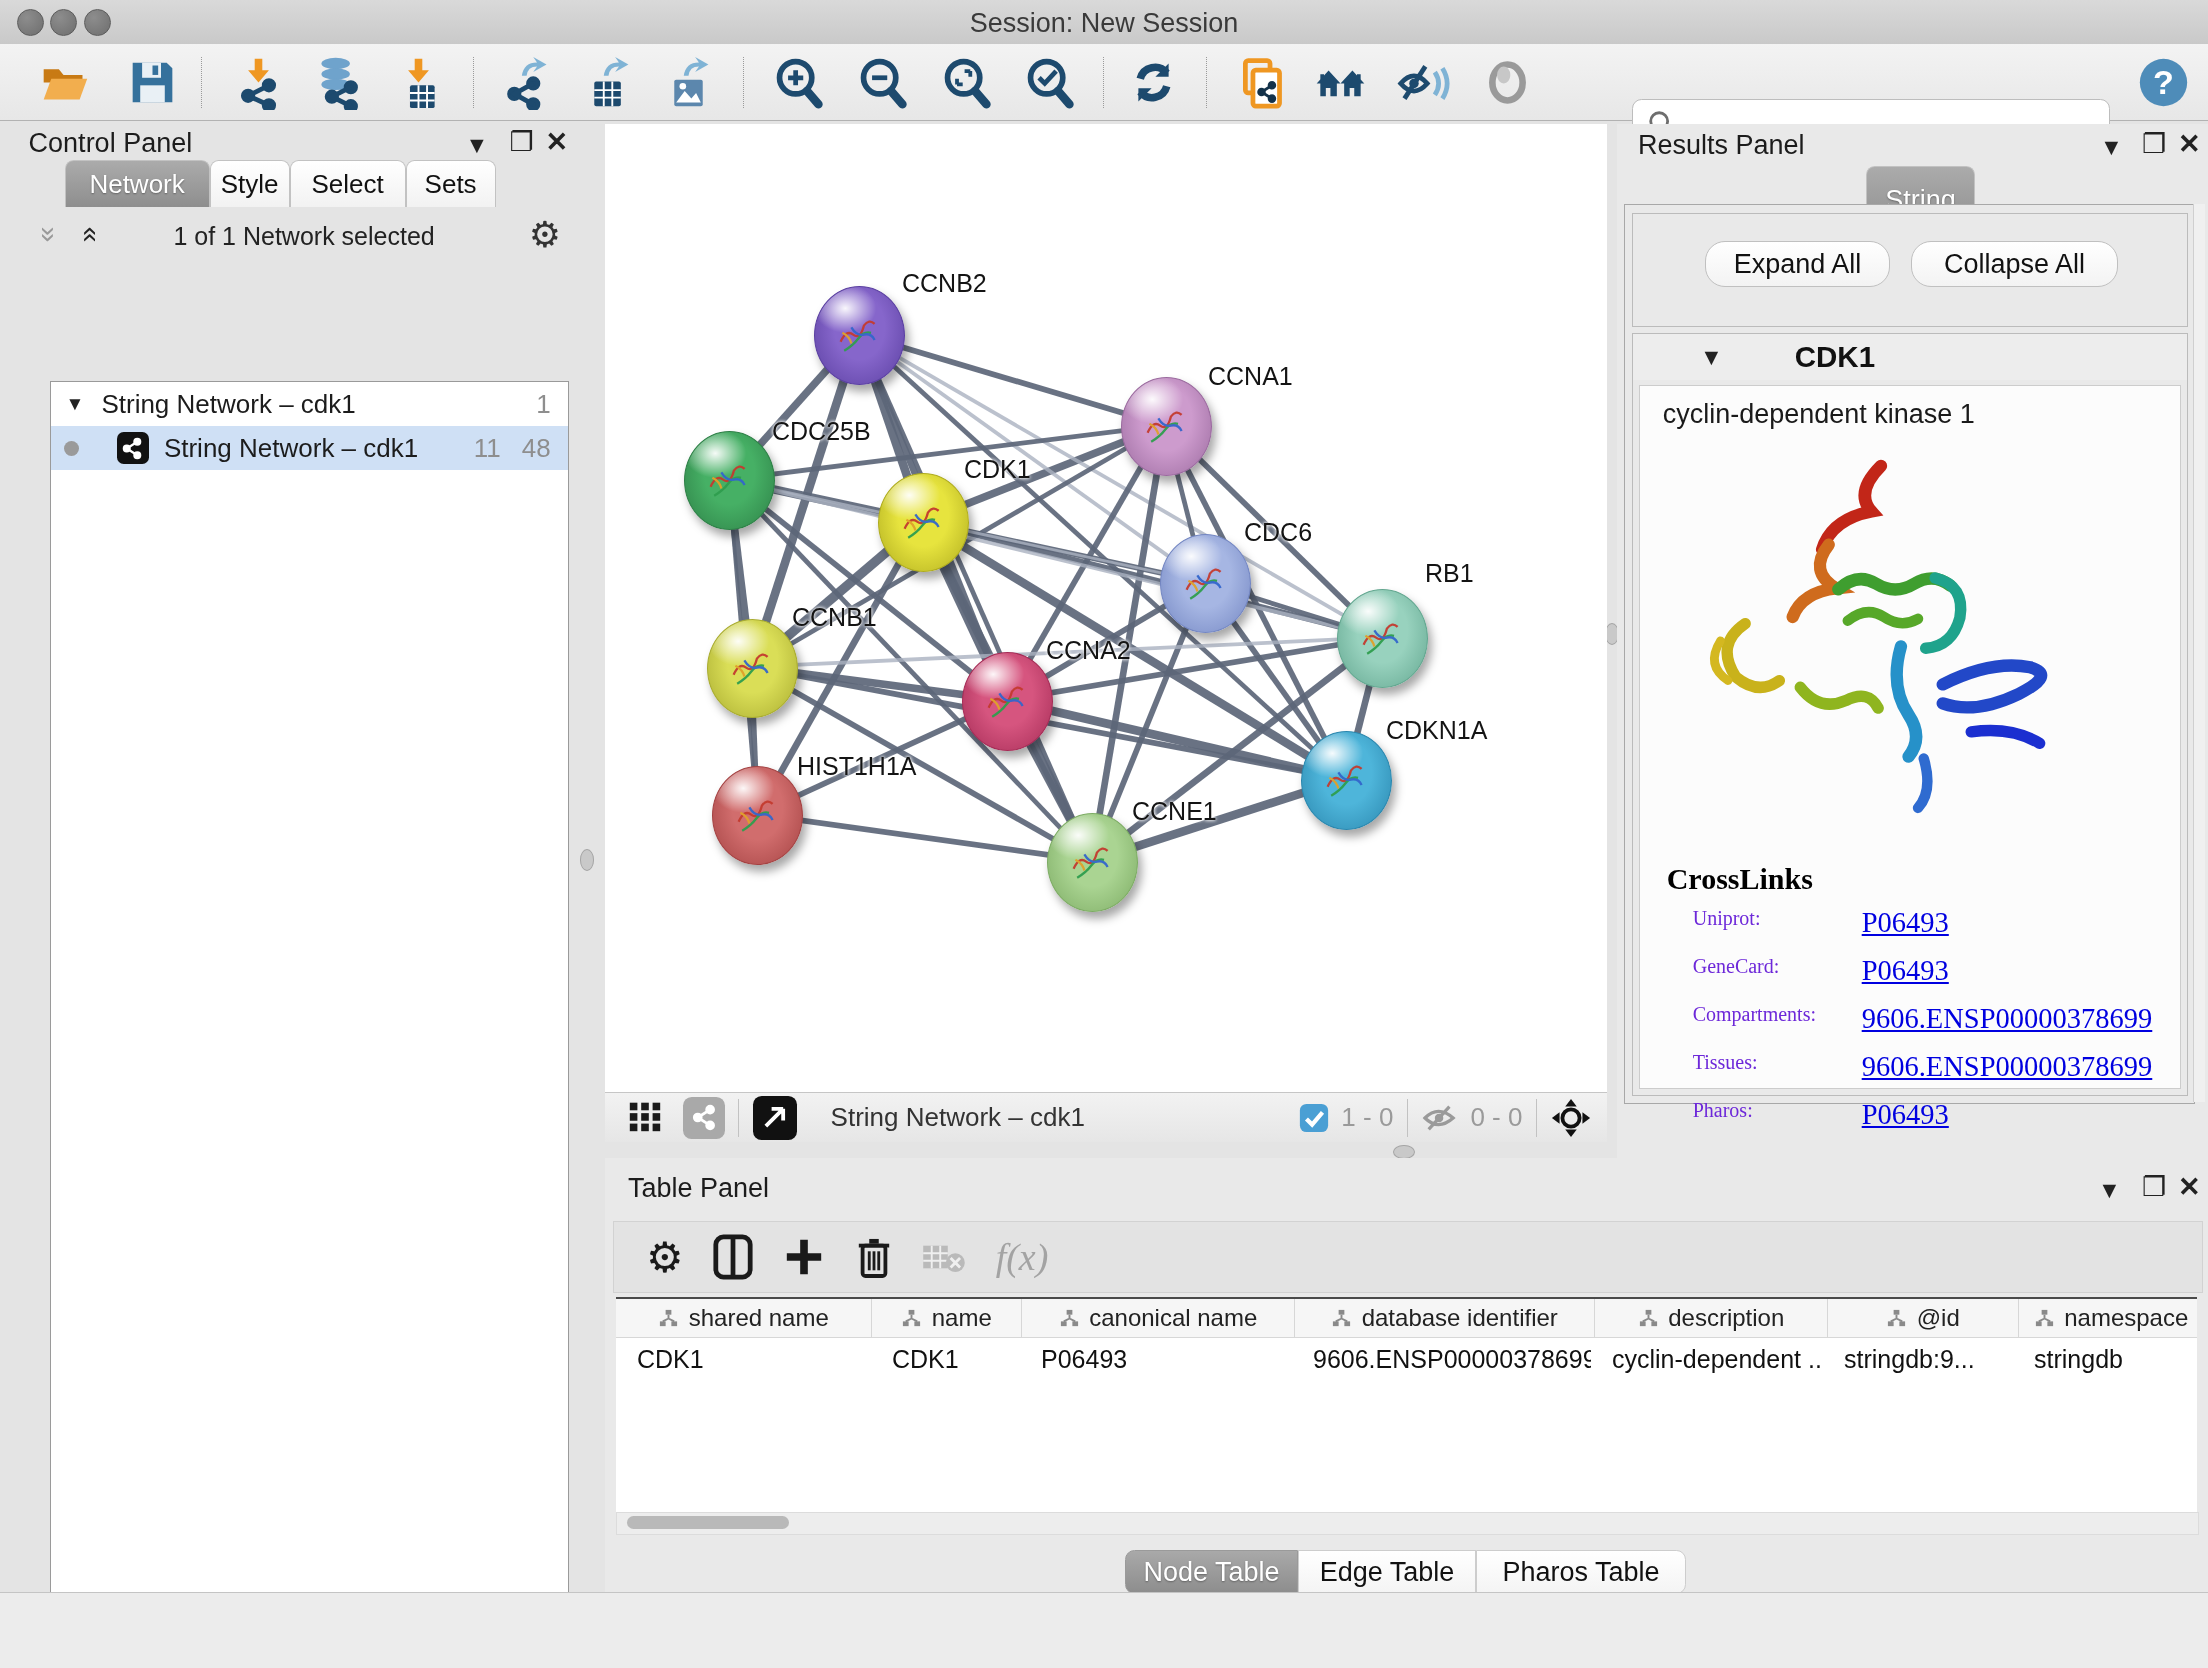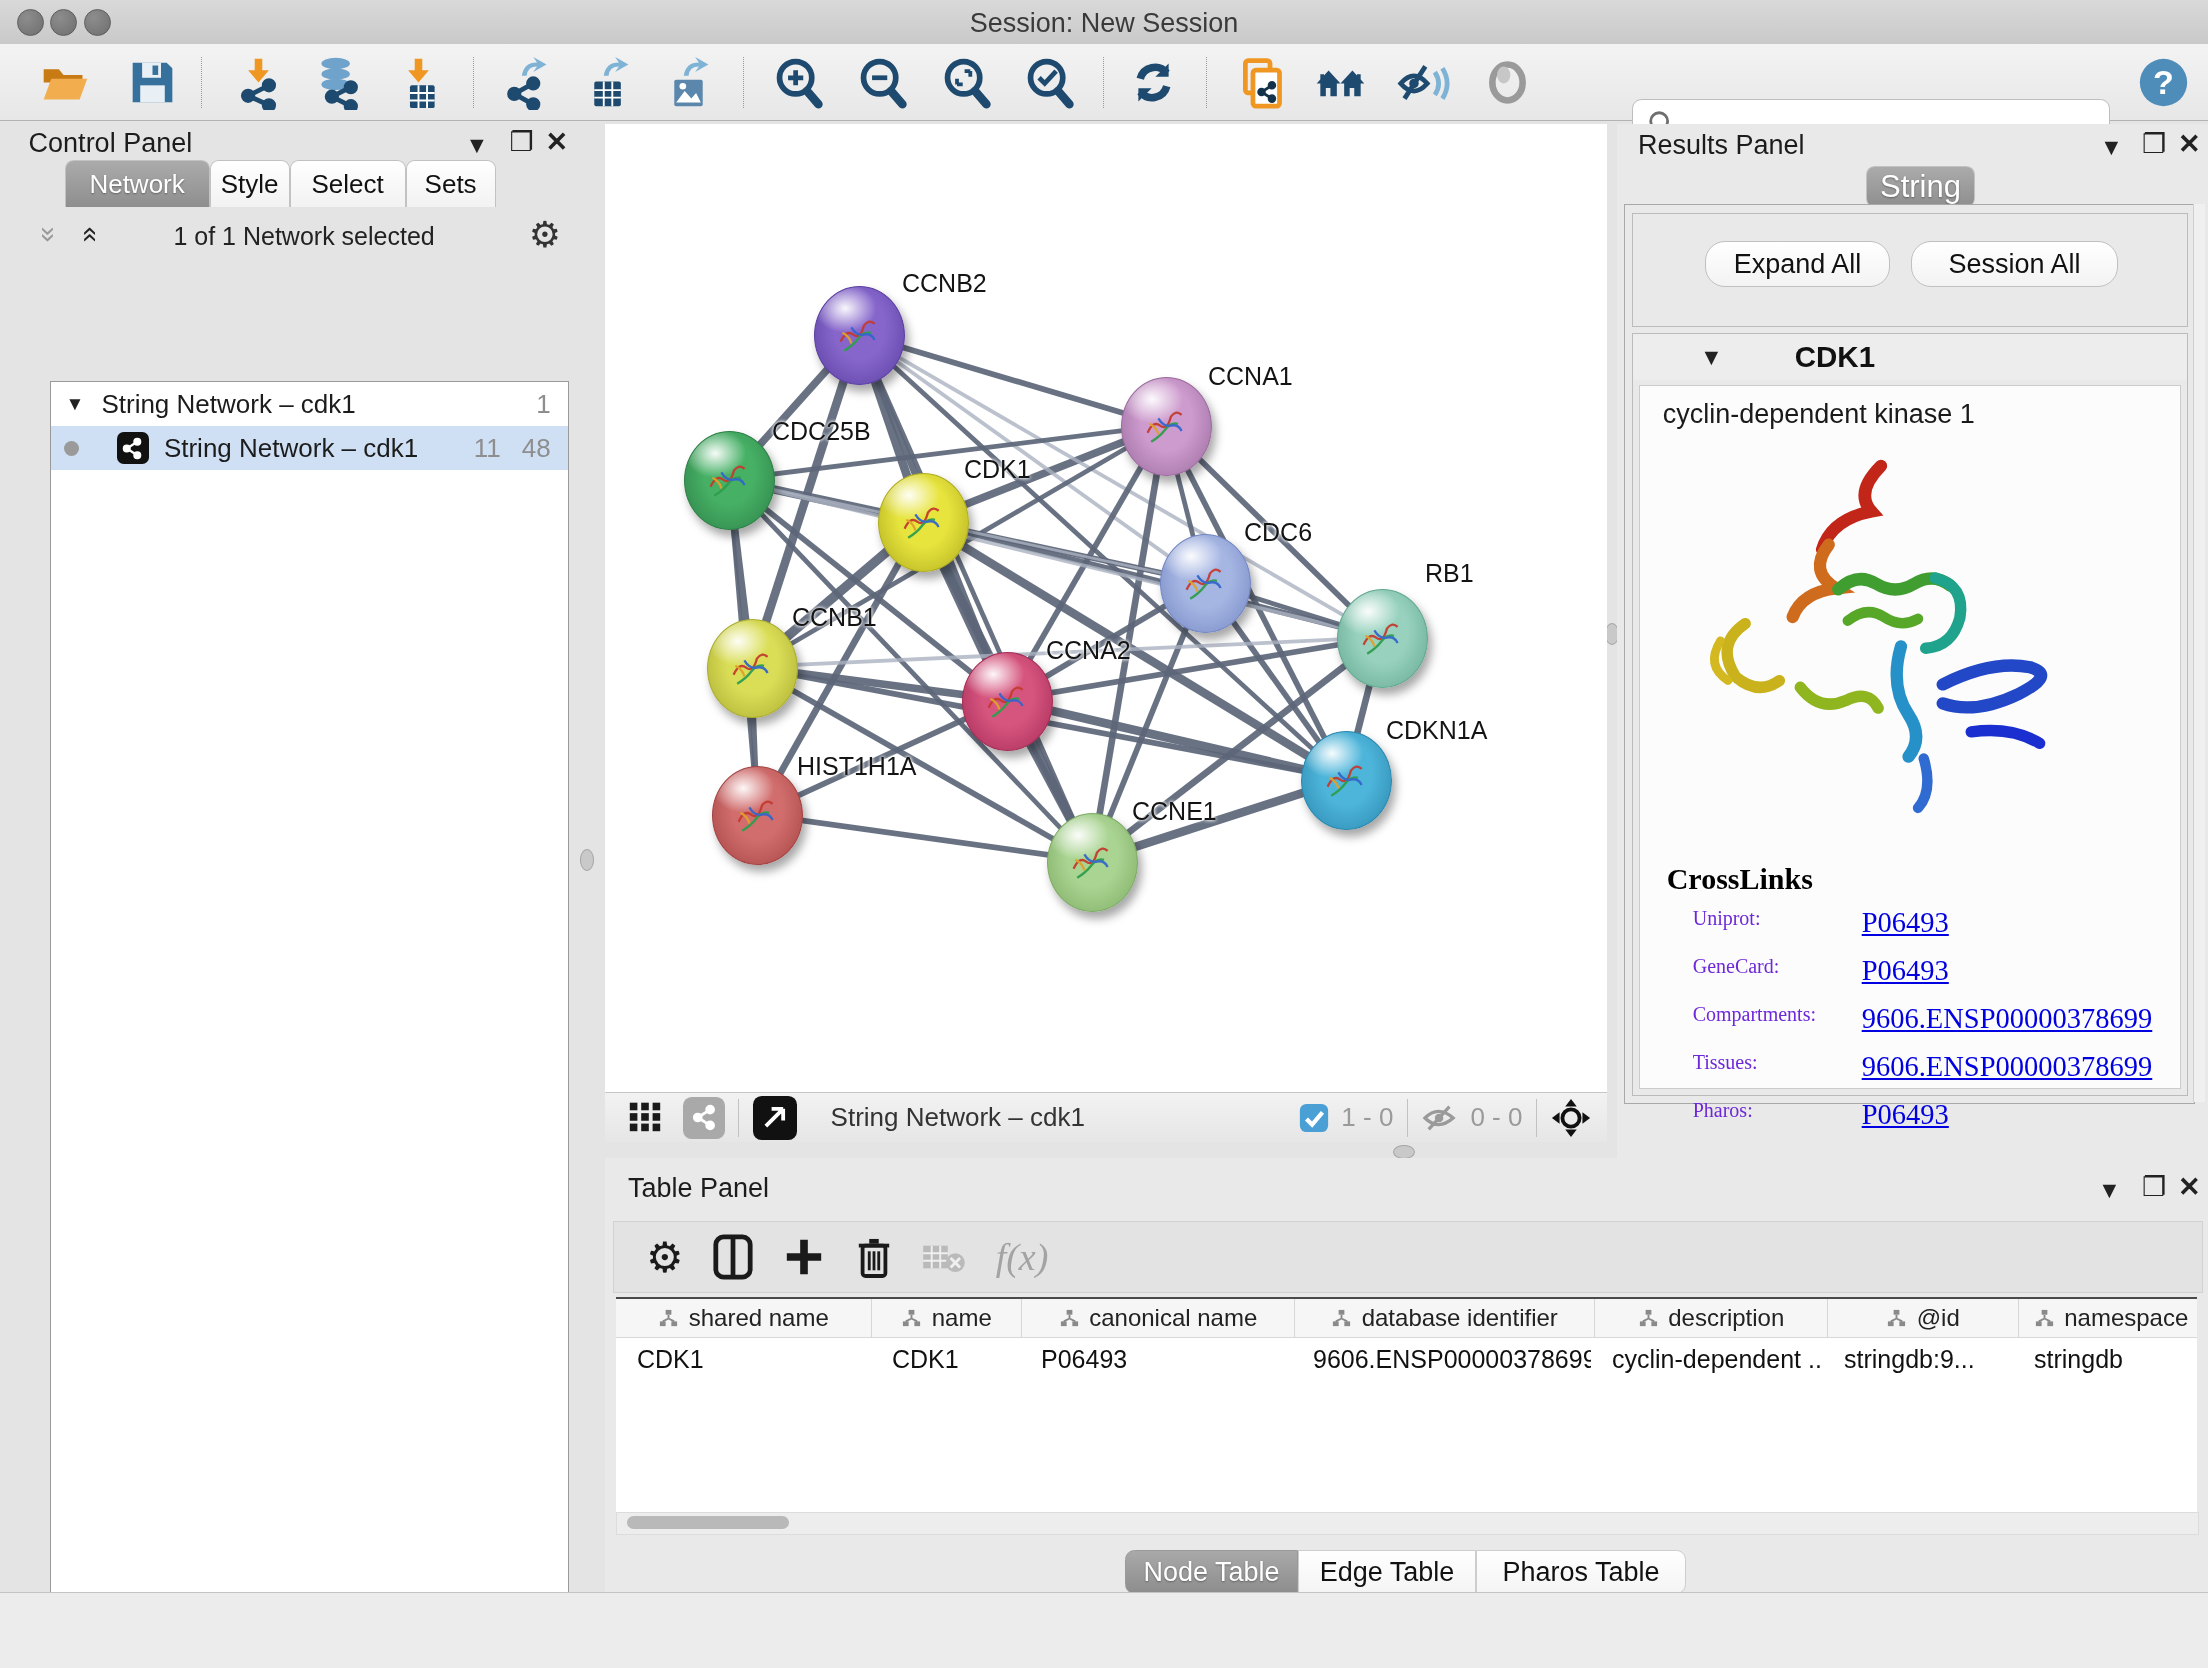--- a/index.html
+++ b/index.html
@@ -519,26 +519,26 @@
           </g>
       </svg>
     </span>
   </div>
 
   <div id="results-panel" class="abs">
     <span class="abs ptitle" style="left:21px;top:5.7px">Results Panel</span>
     <span class="abs" style="left:483px;top:9.5px;color:#222;font-size:23px">▼</span>
     <span class="abs" style="left:525px;top:3.8px;color:#222;font-size:27px">❐</span>
     <span class="abs" style="left:561px;top:3.8px;color:#222;font-size:27px;font-weight:bold">✕</span>
-    <span class="abs tab active" style="left:249px;top:42px;width:107px;padding:2px 0;font-size:31px;border-radius:8.6px">String</span>
+    <span class="abs tab active" style="left:249px;top:42px;width:107px;padding:18px 0;font-size:27px;border-radius:8.6px">String</span>
   </div>
   <div id="rp-box" class="abs"></div>
   <div id="rp-expand-box" class="abs">
     <div class="rp-btn abs" style="left:72px;top:27px;width:183px">Expand All</div>
-    <div class="rp-btn abs" style="left:278px;top:27px;width:205px">Session All</div>
+    <div class="rp-btn abs" style="left:278px;top:27px;width:205px">Collapse All</div>
   </div>
   <div id="rp-entry" class="abs">
     <div id="rp-entry-head">
       <span style="margin-left:67px;font-size:23px;color:#222">▼</span>
       <span style="margin-left:72px;font-size:29.5px;font-weight:bold;color:#111">CDK1</span>
     </div>
     <div id="rp-entry-body">
       <div style="margin:13.3px 0 0 23px;font-size:27px;color:#1a1a1a">cyclin-dependent kinase 1</div>
       <svg width="409" height="399" viewBox="0 0 430 420" style="position:absolute;left:46px;top:59px">
         <g fill="none" stroke-linecap="round">

